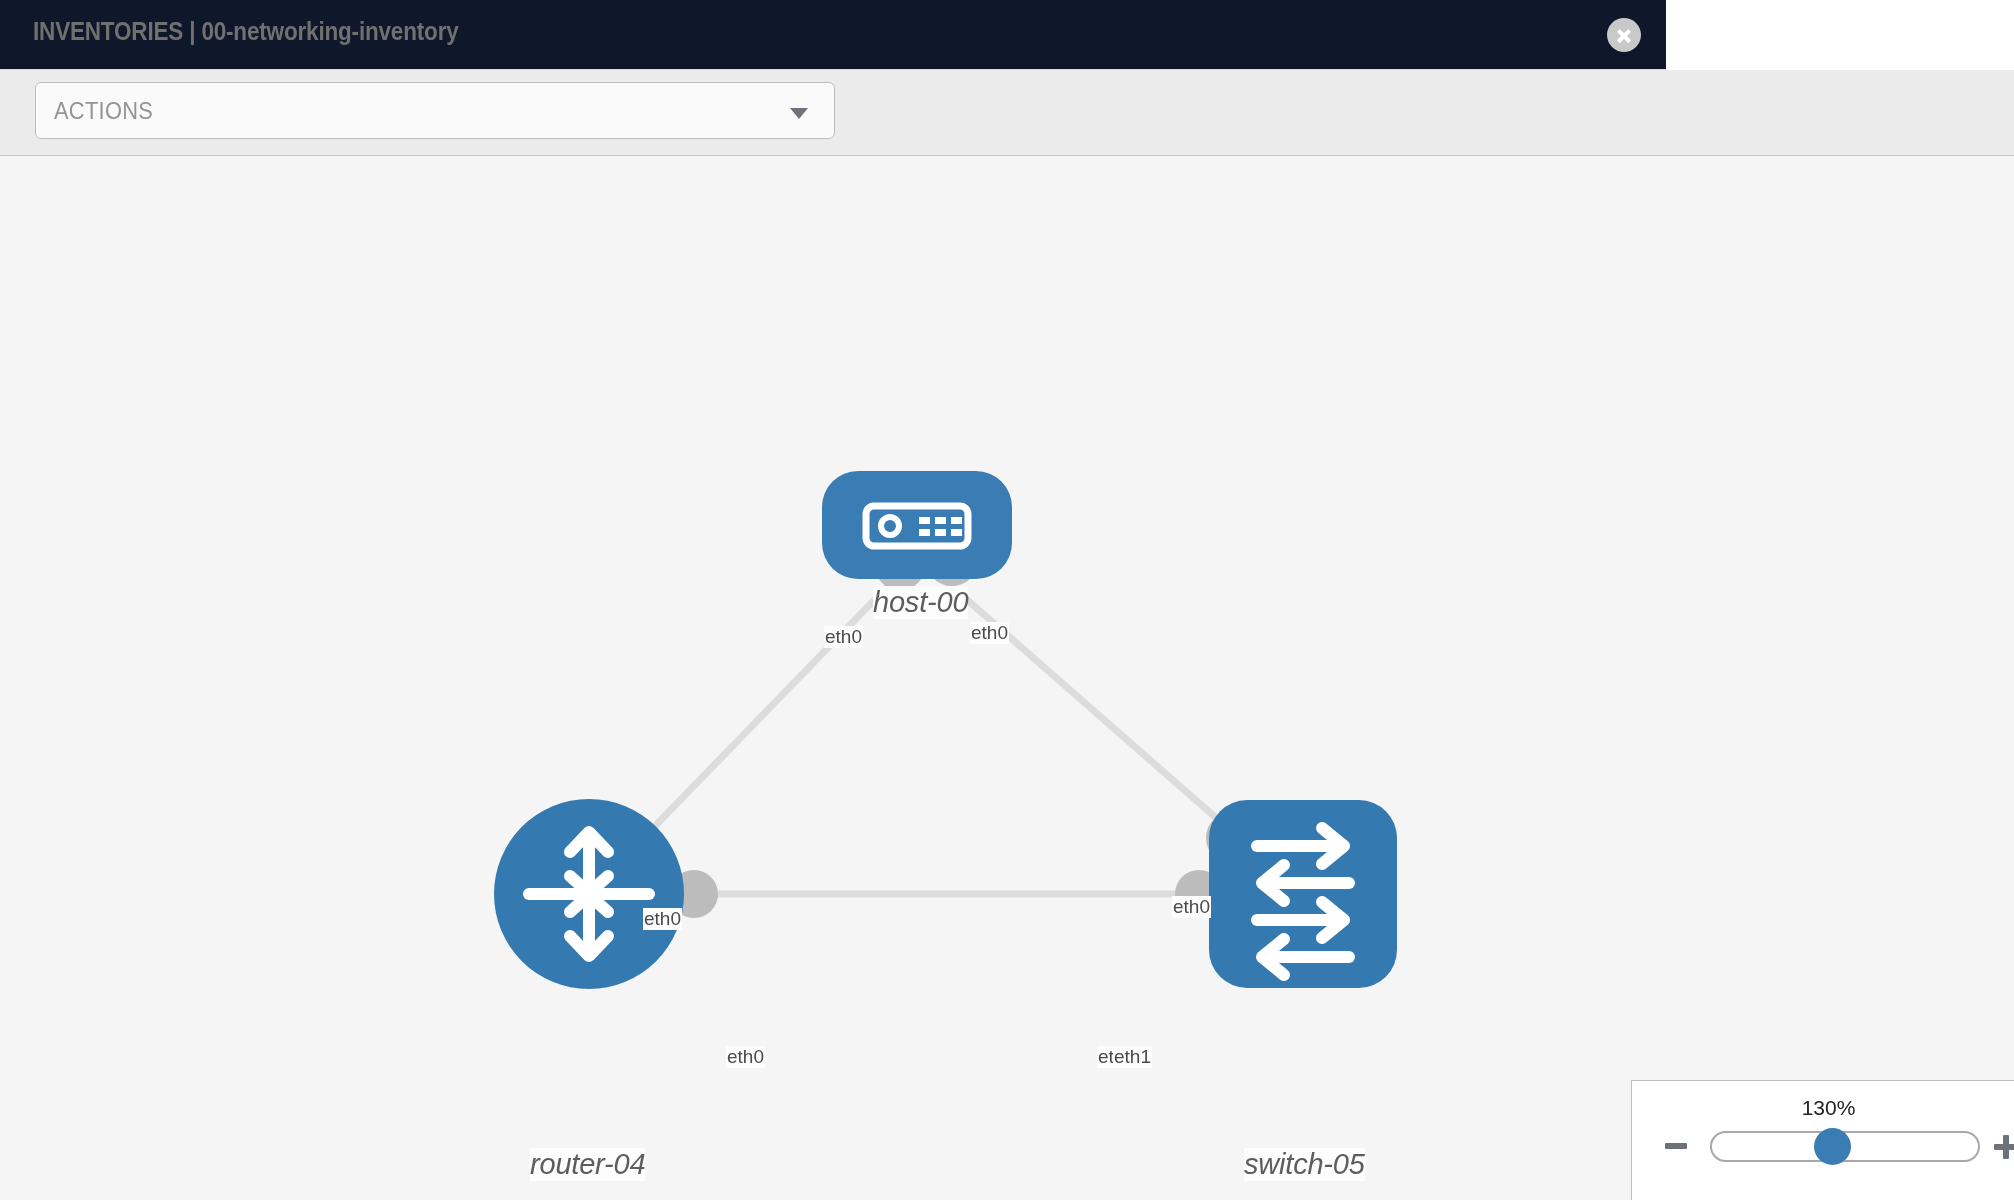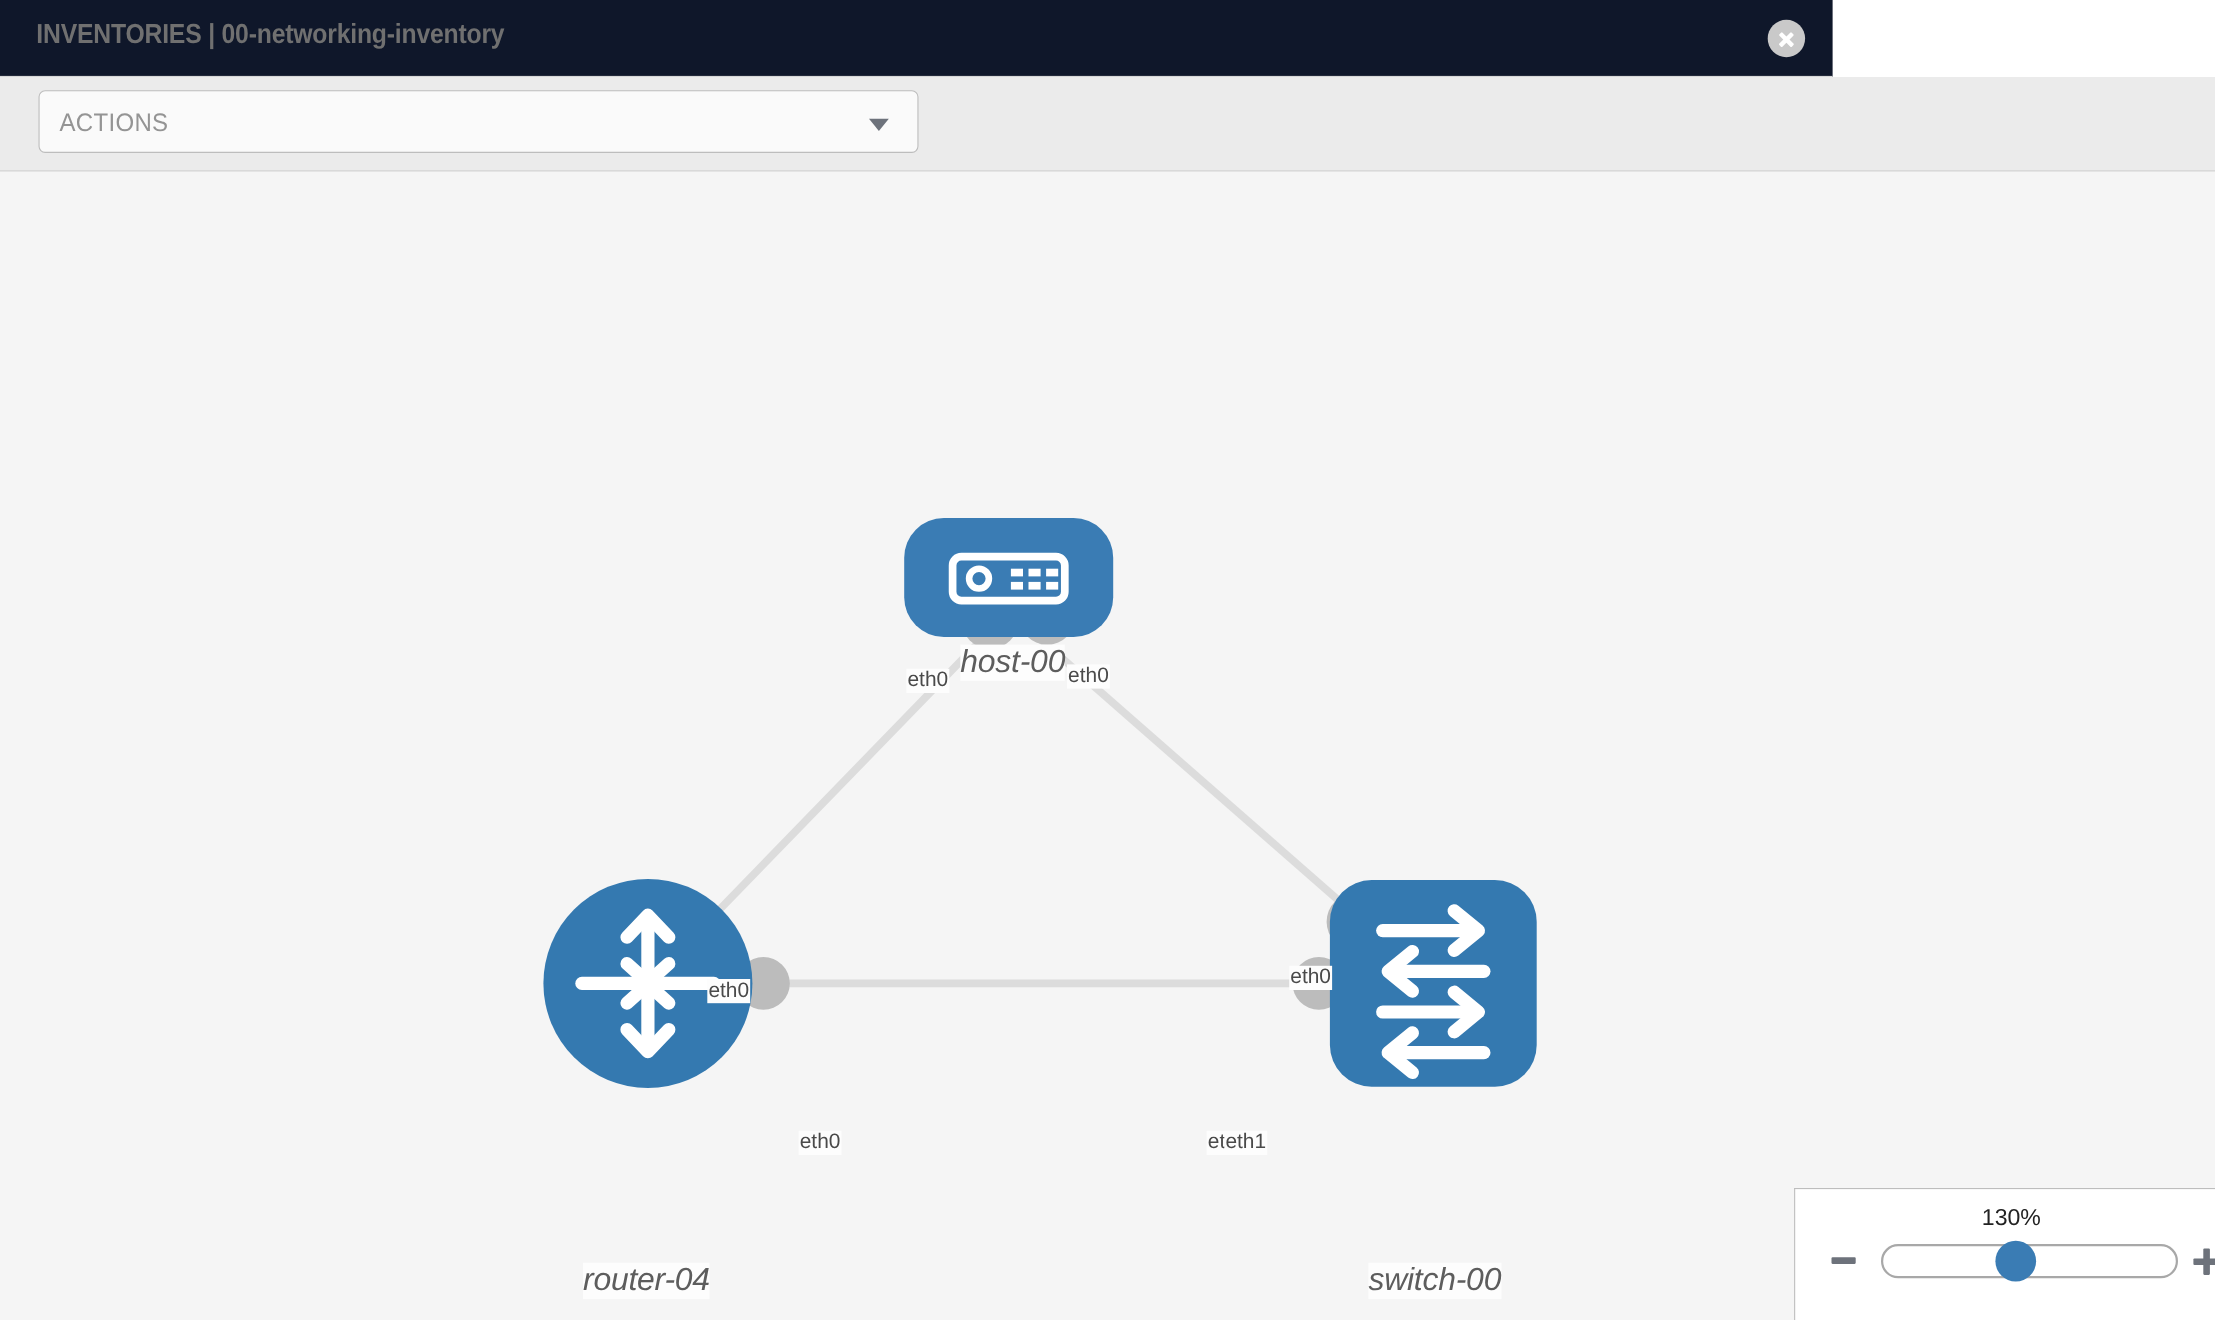--- a/index.html
+++ b/index.html
@@ -153,20 +153,21 @@
     letter-spacing: -0.2px;
     font-style: italic;
   }
   .iface-label {
     position: absolute;
     font-size: 19px;
     color: #4a4a4a;
     background: #fdfdfd;
     white-space: nowrap;
     padding: 0 1px;
+    margin-top: 18px;
   }
 
   
   .zoom-panel {
     position: absolute;
     left: 1620px; top: 1080px;
     width: 394px; height: 120px;
     background: #ffffff;
     border-top: 1px solid #bdbdbd;
     border-left: 1px solid #bdbdbd;
@@ -316,21 +317,21 @@
         <polyline points="1322,746 1344,764 1322,782"></polyline>
 
         <line x1="1349" y1="801" x2="1265" y2="801"></line>
         <polyline points="1284,783 1262,801 1284,819"></polyline>
       </g>
     </g>
   </svg>
 
   <div class="node-label" style="left:873px; top:430px;">host-00</div>
   <div class="node-label" style="left:530px; top:992px;">router-04</div>
-  <div class="node-label" style="left:1244px; top:992px;">switch-00</div>
+  <div class="node-label" style="left:1244px; top:992px;">switch-05</div>
 
   <div class="iface-label" style="left:824px; top:452px;">eth0</div>
   <div class="iface-label" style="left:970px; top:448px;">eth0</div>
   <div class="iface-label" style="left:643px; top:734px;">eth0</div>
   <div class="iface-label" style="left:1172px; top:722px;">eth0</div>
   <div class="iface-label" style="left:726px; top:872px;">eth0</div>
   <div class="iface-label" style="left:1097px; top:872px;">eth1</div>
   <div class="iface-label" style="left:1113px; top:872px;">eth1</div>
 
 </div>

